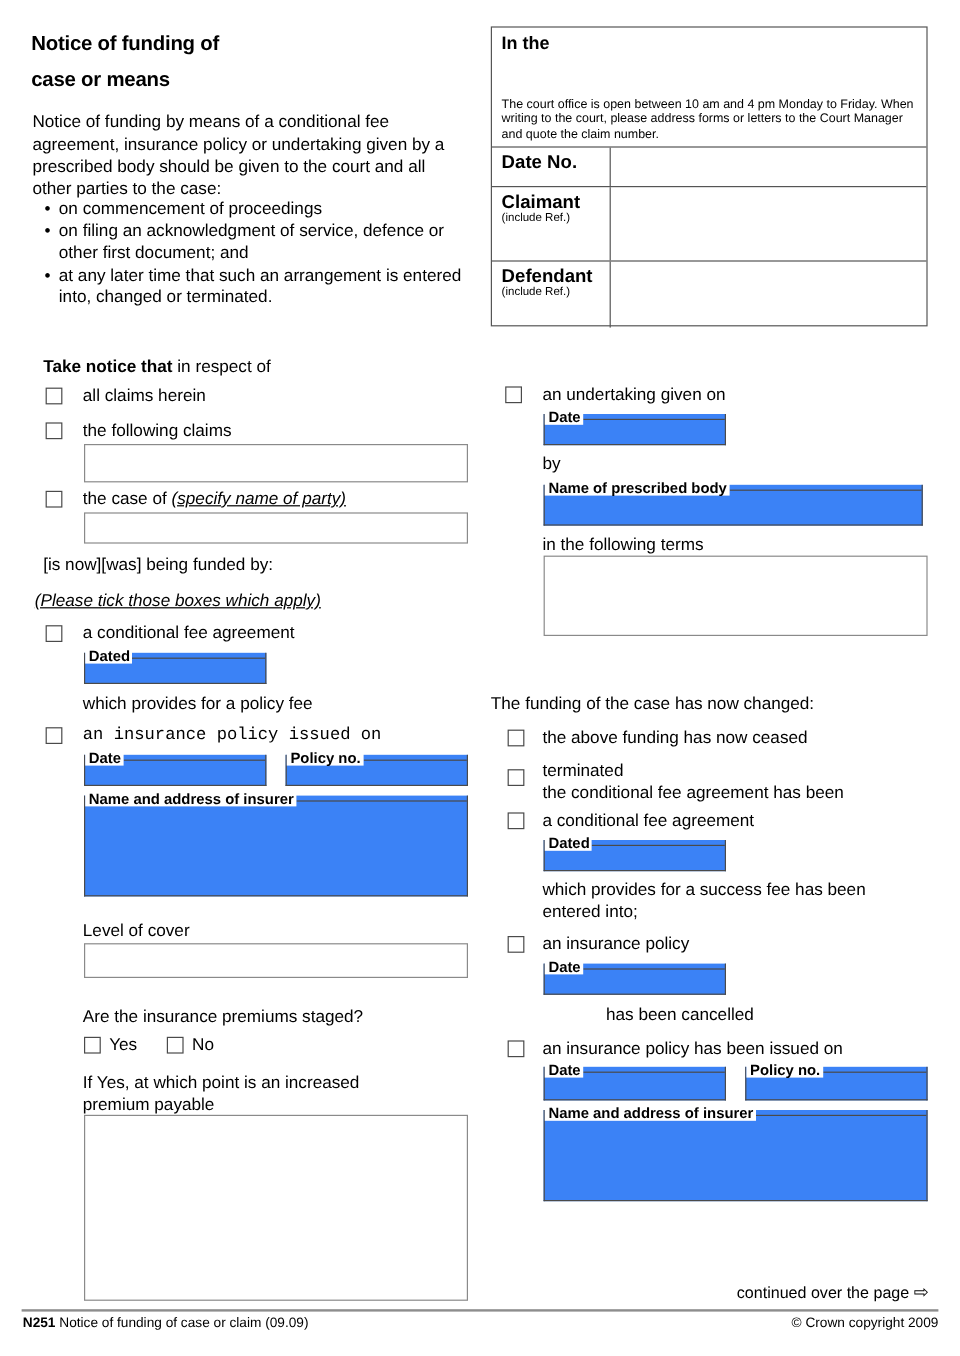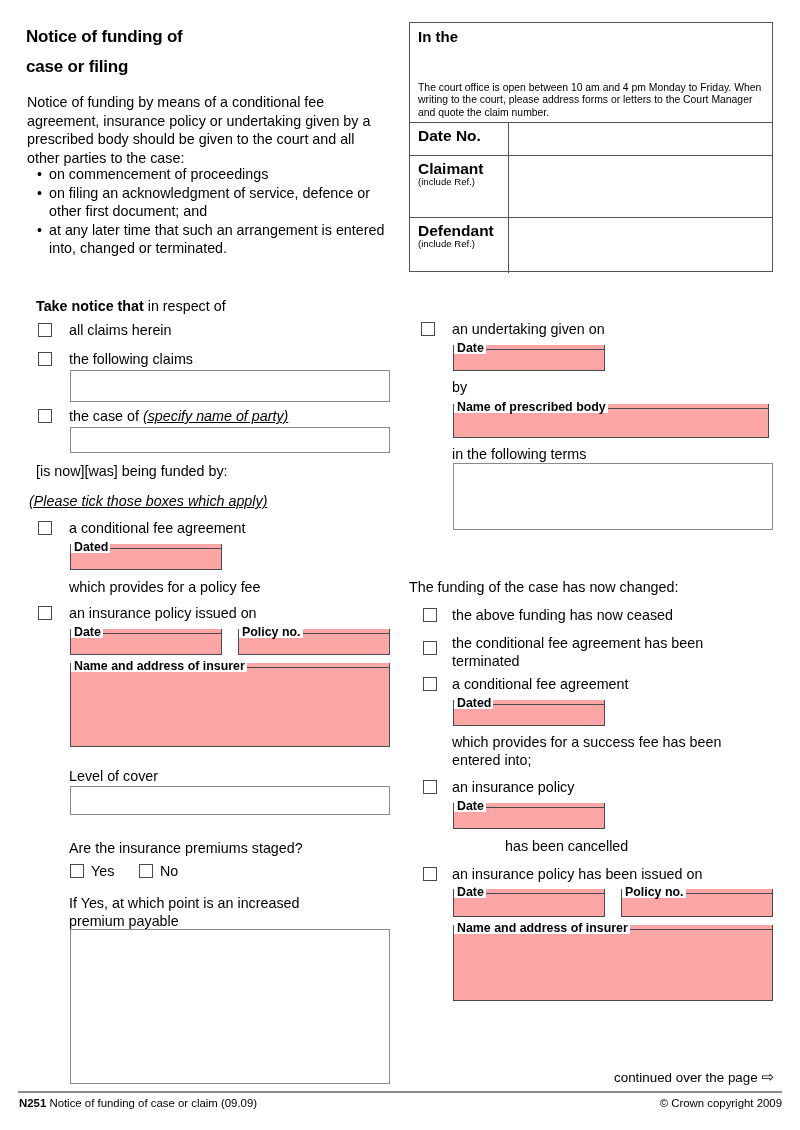--- a/index.html
+++ b/index.html
@@ -122,21 +122,21 @@
     border: 1.3px solid #8a8a8a;
     box-sizing: border-box;
     background: #ffffff;
   }
 
   
   .fbox {
     box-sizing: border-box;
     border: 1.3px solid #4a4a4a;
     border-top: none;
-    background: #fca5a5;
+    background: #3b82f6;
   }
   .fbox .ftop {
     position: absolute;
     left: 0; right: 0; top: 0;
     height: 8px;
     display: flex;
     align-items: center;
     pointer-events: none;
   }
   .fbox .flegend {
@@ -184,21 +184,21 @@
     font-size: 11.4px;
   }
 </style>
 </head>
 <body>
 
 <div class="page">
 
   <div class="abs title">
     <div>Notice of funding of</div>
-    <div>case or filing</div>
+    <div>case or means</div>
   </div>
 
   <div class="abs intro">Notice of funding by means of a conditional fee agreement, insurance policy or undertaking given by a prescribed body should be given to the court and all other parties to the case:</div>
 
   <div class="abs bullets">
     <div class="bullet">on commencement of proceedings</div>
     <div class="bullet">on filing an acknowledgment of service, defence or other first document; and</div>
     <div class="bullet">at any later time that such an arrangement is entered into, changed or terminated.</div>
   </div>
 
@@ -258,21 +258,21 @@
       <span class="fstub"></span>
       <span class="flegend">Dated</span>
       <span class="frule"></span>
     </div>
     <div class="abs" style="left:4px; top:10px; right:3px; bottom:2px;"></div>
   </div>
 
   <div class="abs txt" style="left:69px; top:578px;">which provides for a policy fee</div>
 
   <div class="abs cbx" style="left:38px; top:606px;"></div>
-  <div class="abs txt" style="left:69px; top:604px;">an insurance policy issued on</div>
+  <div class="abs txt" style="left:69px; top:604px;font-family:Liberation Mono, monospace;">an insurance policy issued on</div>
 
   <div class="abs fbox" style="left:70px; top:629px; width:152px; height:26px;">
     <div class="ftop">
       <span class="fstub"></span>
       <span class="flegend">Date</span>
       <span class="frule"></span>
     </div>
     <div class="abs" style="left:4px; top:10px; right:3px; bottom:2px;"></div>
   </div>
 
@@ -336,22 +336,22 @@
   <div class="abs txt" style="left:452px; top:445px;">in the following terms</div>
   <div class="abs inbox" style="left:453px; top:463px; width:320px; height:67px;"></div>
 
   <div class="abs txt" style="left:409px; top:578px;">The funding of the case has now changed:</div>
 
   <div class="abs cbx" style="left:423px; top:608px;"></div>
   <div class="abs txt" style="left:452px; top:606px;">the above funding has now ceased</div>
 
   <div class="abs cbx" style="left:423px; top:641px;"></div>
   <div class="abs txt" style="left:452px; top:634px; width:320px;">
+    <div>terminated</div>
     <div>the conditional fee agreement has been</div>
-    <div>terminated</div>
   </div>
 
   <div class="abs cbx" style="left:423px; top:677px;"></div>
   <div class="abs txt" style="left:452px; top:675px;">a conditional fee agreement</div>
 
   <div class="abs fbox" style="left:453px; top:700px; width:152px; height:26px;">
     <div class="ftop">
       <span class="fstub"></span>
       <span class="flegend">Dated</span>
       <span class="frule"></span>

